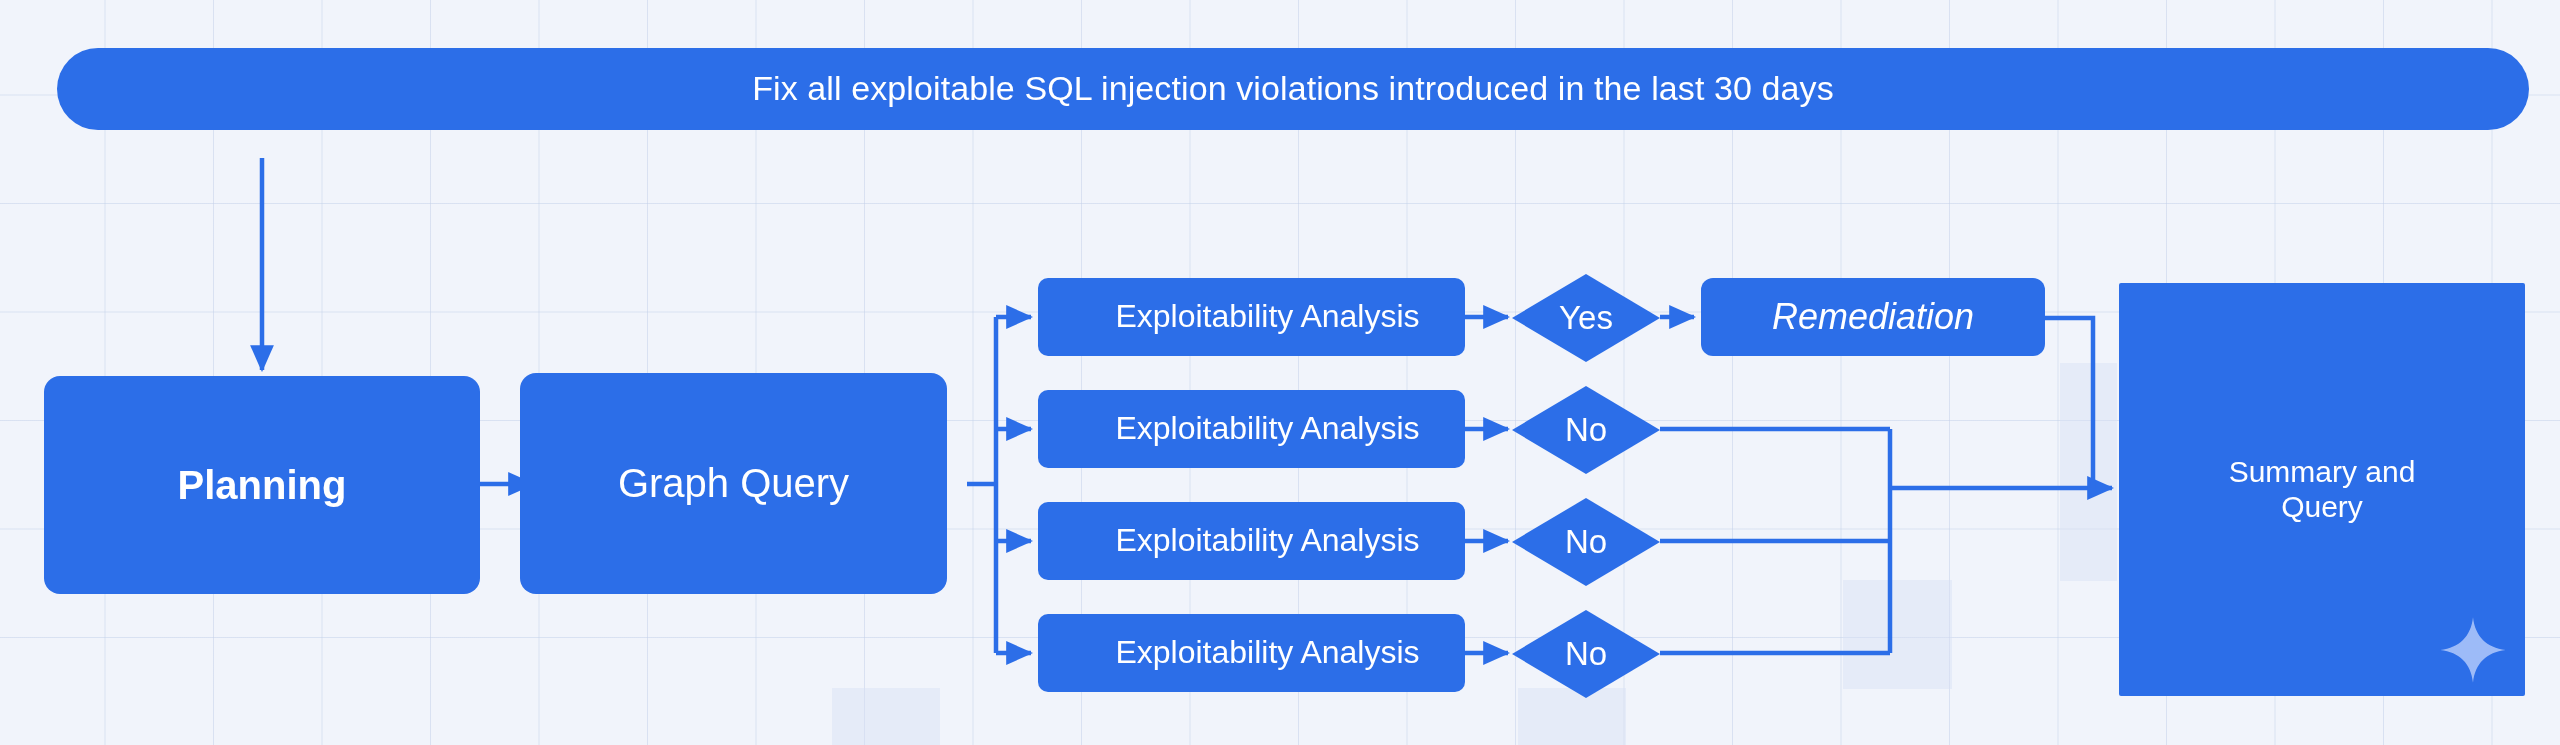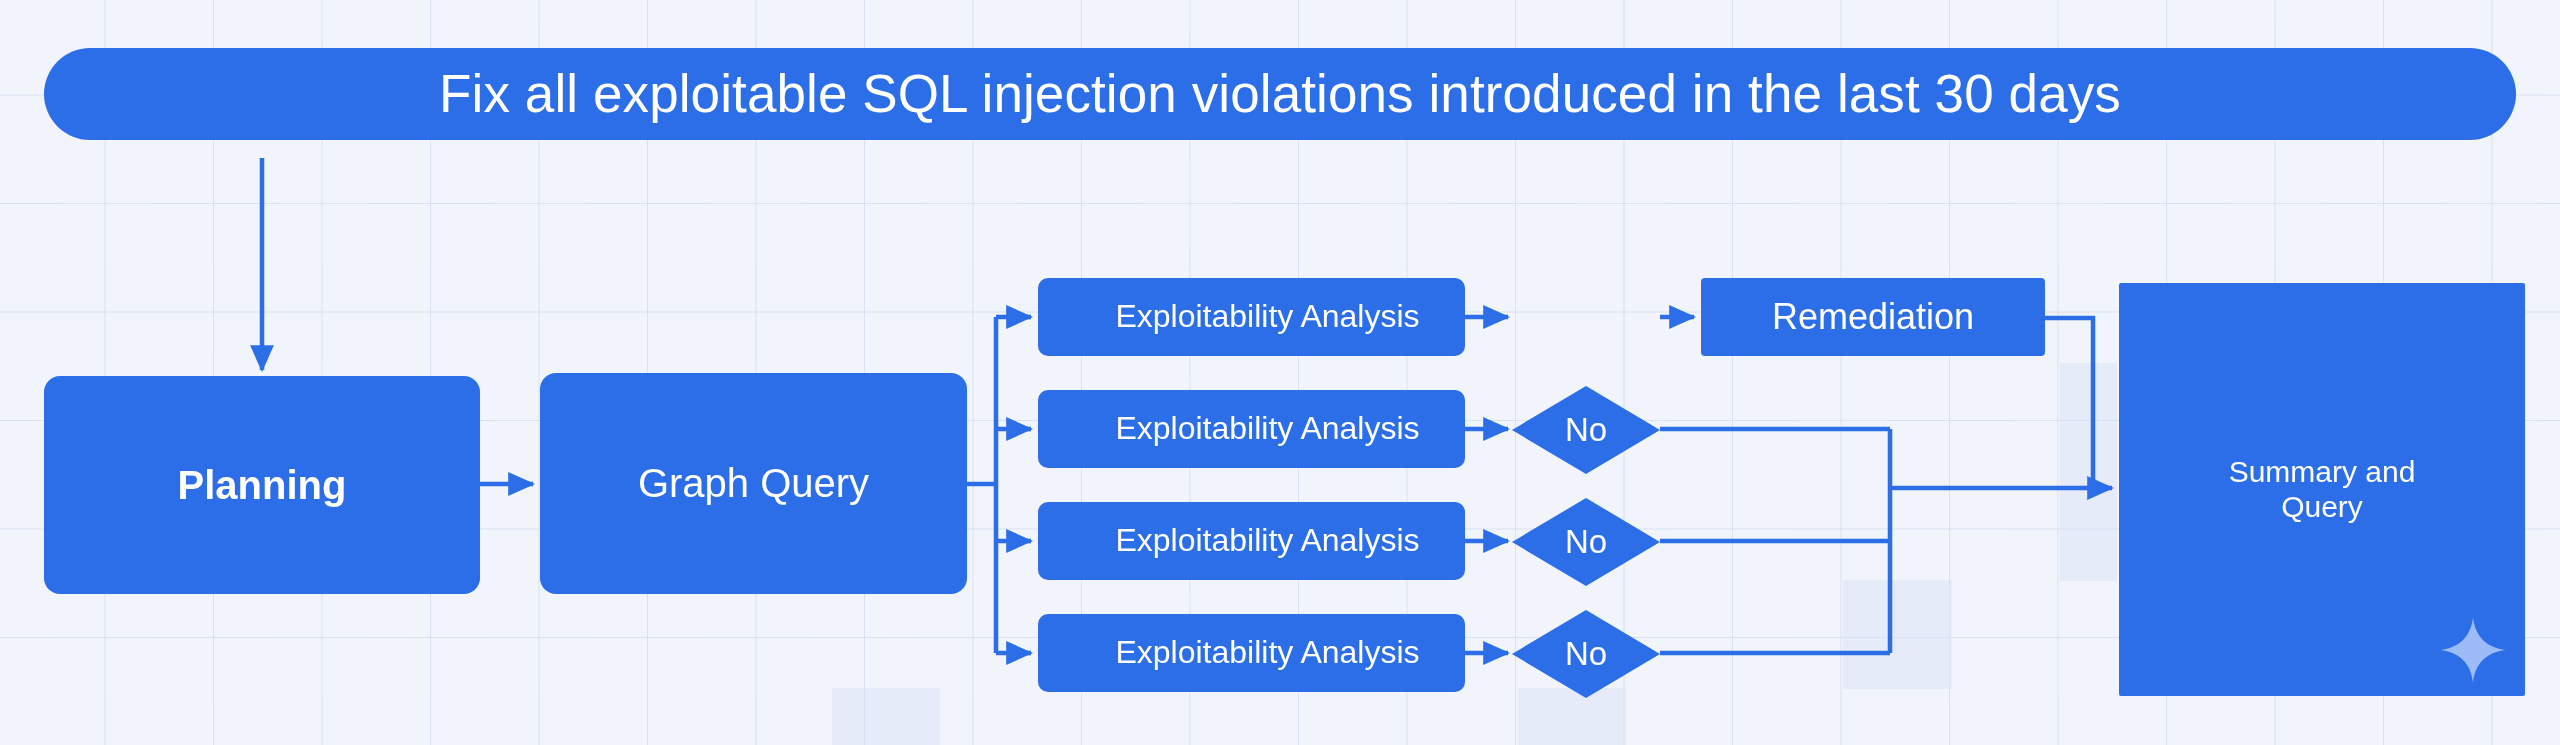--- a/index.html
+++ b/index.html
@@ -49,41 +49,41 @@
     align-items: center;
     justify-content: center;
     text-align: center;
     line-height: 1.16;
     border-radius: 14px;
     z-index: 3;
     -webkit-font-smoothing: antialiased;
   }
 
   .node-title {
-    left: 44px;
+    left: 57px;
     top: 48px;
     width: 2472px;
-    height: 92px;
+    height: 82px;
     border-radius: 56px;
-    font-size: 53px;
+    font-size: 34px;
     letter-spacing: 0.1px;
   }
 
   .node-planning {
     left: 44px;
     top: 376px;
     width: 436px;
     height: 218px;
     border-radius: 16px;
     font-size: 40px;
     font-weight: bold;
   }
 
   .node-graphquery {
-    left: 540px;
+    left: 520px;
     top: 373px;
     width: 427px;
     height: 221px;
     border-radius: 16px;
     font-size: 40px;
   }
 
   .node-ea {
     left: 1038px;
     width: 427px;
@@ -95,22 +95,23 @@
   .ea-1 { top: 278px; }
   .ea-2 { top: 390px; }
   .ea-3 { top: 502px; }
   .ea-4 { top: 614px; }
 
   .node-remediation {
     left: 1701px;
     top: 278px;
     width: 344px;
     height: 78px;
-    border-radius: 4px;
+    border-radius: 12px;
     font-size: 36px;
+    font-style: italic;
   }
 
   .node-summary {
     left: 2119px;
     top: 283px;
     width: 406px;
     height: 413px;
     border-radius: 2px;
     font-size: 30px;
     flex-direction: column;
@@ -226,20 +227,24 @@
   </div>
 
   <div class="node node-ea ea-3">
     <span>Exploitability Analysis</span>
   </div>
 
   <div class="node node-ea ea-4">
     <span>Exploitability Analysis</span>
   </div>
 
+  <div class="diamond d-1">
+    <div class="shape"></div>
+    <div class="dlabel">Yes</div>
+  </div>
 
   <div class="diamond d-2">
     <div class="shape"></div>
     <div class="dlabel">No</div>
   </div>
 
   <div class="diamond d-3">
     <div class="shape"></div>
     <div class="dlabel">No</div>
   </div>

